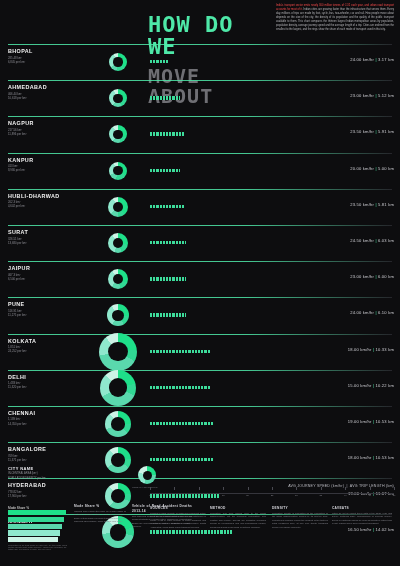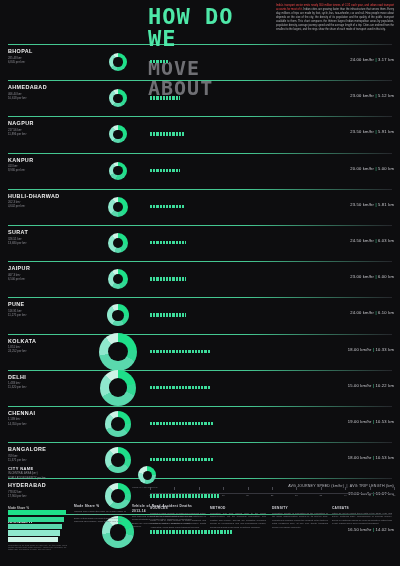--- a/index.html
+++ b/index.html
@@ -15,21 +15,21 @@
   .page { position:relative; width:400px; height:566px; }
 
   
   .title-block { position:absolute; left:148px; top:6px; width:120px; }
   .title-line {
     font-family:"DejaVu Sans Mono", monospace;
     font-weight:bold;
     letter-spacing:1px;
     line-height:1;
   }
-  .t1 { font-size:22px; color:#4ee8a8; }
+  .t1 { font-size:22px; color:#4ee8a8;margin-top:8px; }
   .t2 { font-size:20px; color:#6f6f74; margin-top:8px; }
 
   .intro {
     position:absolute; left:276px; top:4px; width:118px;
     font-size:2.6px; line-height:1.55; color:#b9b9bd; text-align:justify;
   }
   .intro .hl { color:#ff4d4d; }
 
   
   .rows { position:absolute; left:0; top:44px; width:400px; }

